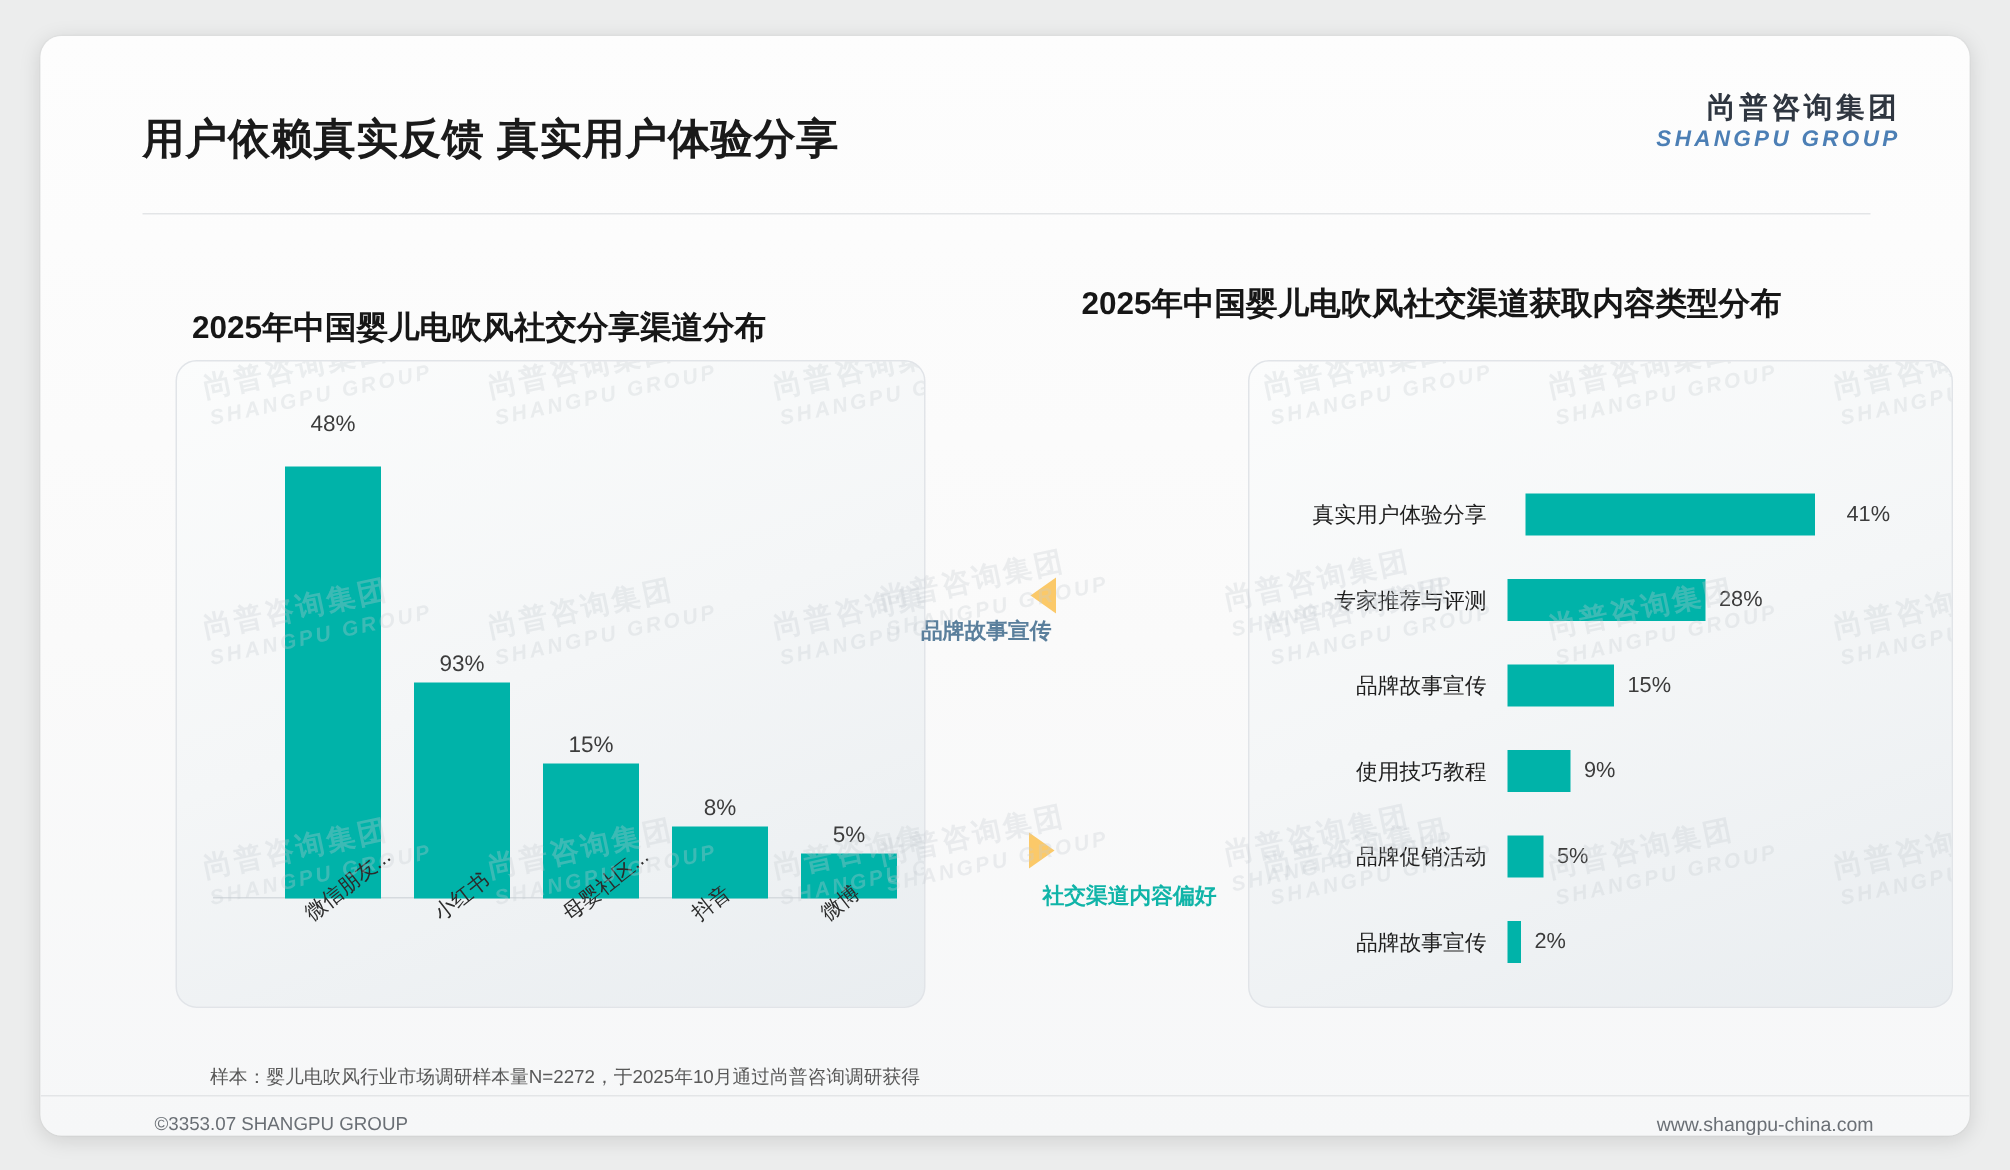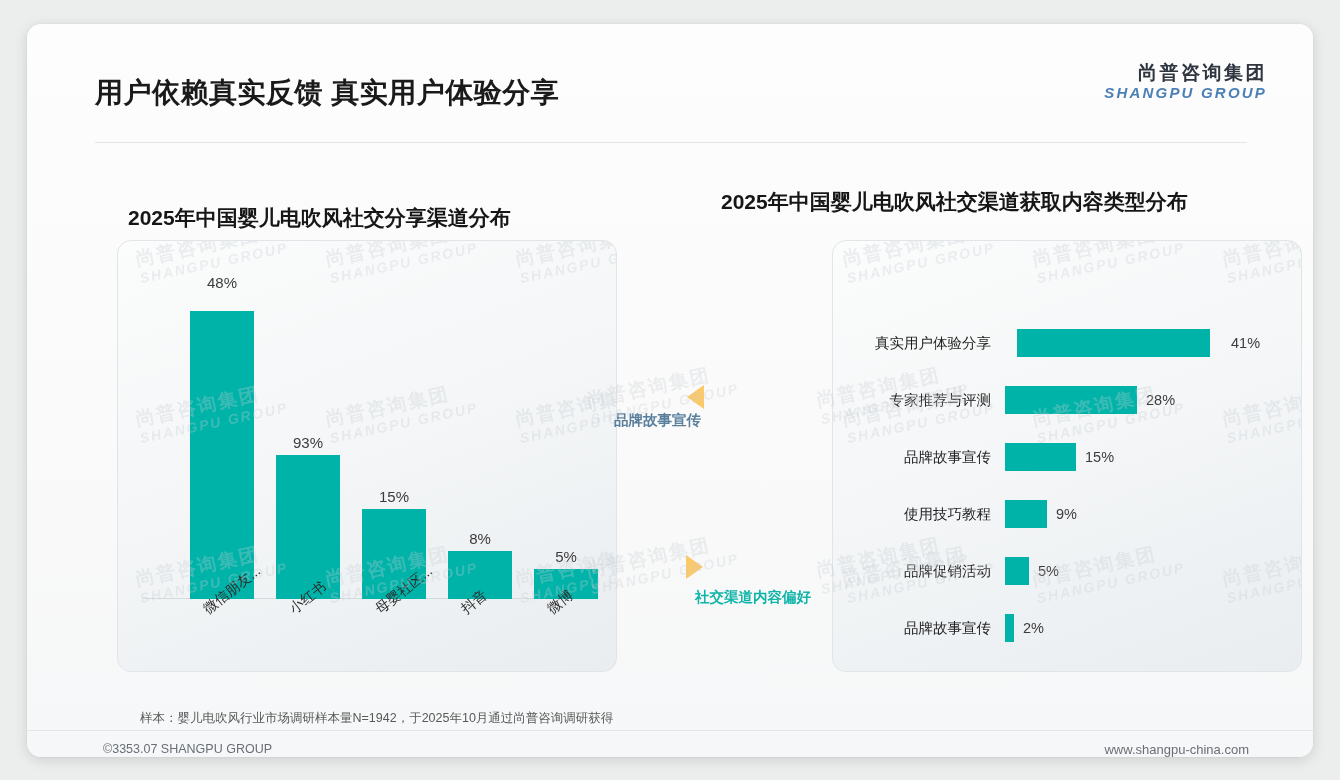--- a/index.html
+++ b/index.html
@@ -346,21 +346,21 @@
 
   <div class="anno" id="anno1">
     <div class="tri-left"></div>
     <div class="anno-text">品牌故事宣传</div>
   </div>
   <div class="anno" id="anno2">
     <div class="tri-right"></div>
     <div class="anno-text">社交渠道内容偏好</div>
   </div>
 
-  <div id="note">样本：婴儿电吹风行业市场调研样本量N=1942，于2025年10月通过尚普咨询调研获得</div>
+  <div id="note">样本：婴儿电吹风行业市场调研样本量N=2272，于2025年10月通过尚普咨询调研获得</div>
   <div id="footer-rule"></div>
   <div id="copyright">©3353.07 SHANGPU GROUP</div>
   <div id="site">www.shangpu-china.com</div>
 
 <div class="wm" style="left: 560px; top: 350px;">
       <span class="cn">尚普咨询集团</span>
       <span class="en">SHANGPU GROUP</span>
     </div>
     <div class="wm" style="left: 790px; top: 350px;">
       <span class="cn">尚普咨询集团</span>

